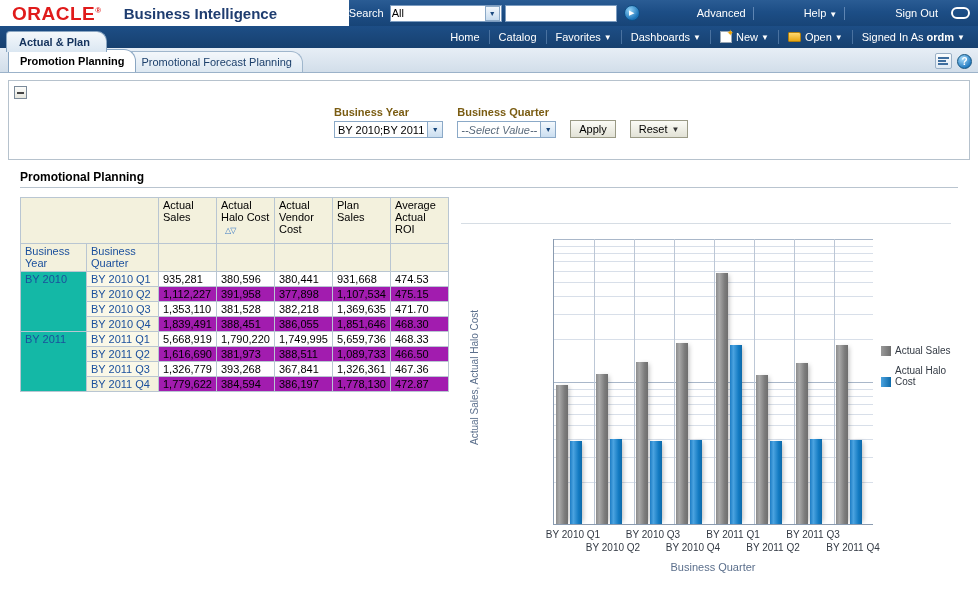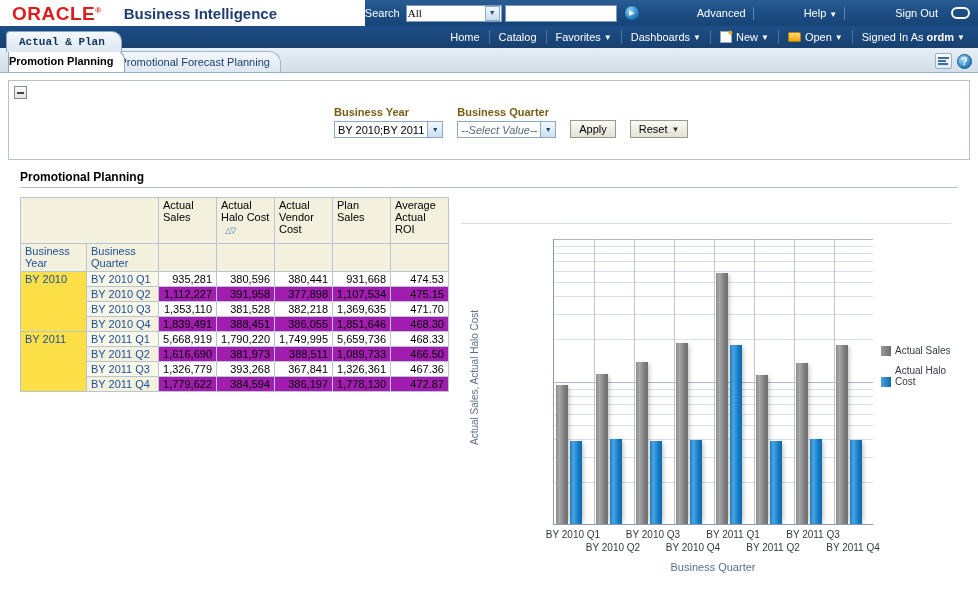--- a/index.html
+++ b/index.html
@@ -44,23 +44,23 @@
     font-size: 15px; font-weight: bold;
     color: #1f3d70; margin-left: 22px;
   }
   .brand-right {
     flex: 1; height: 26px;
     display: flex; align-items: center; justify-content: flex-end;
     color: #ffffff; padding-right: 6px; gap: 0px;
   }
   .search-label { color: #ffffff; font-size: 11px; margin-right: 6px; }
   .search-select {
-    width: 96px; height: 17px;
+    width: 112px; height: 17px;
     border: 1px solid #7c9cc0; background: #ffffff;
-    font-size: 11px; font-family: Liberation Serif, serif;
+    font-size: 11px; font-family: Liberation Sans, sans-serif;
     color: #000; padding: 0 1px;
     display: flex; align-items: center; justify-content: space-between;
     position: relative;
   }
   .sel-arrow {
     width: 15px; height: 15px;
     background: linear-gradient(to bottom,#f2f7fc,#c8dcef);
     border: 1px solid #8ba9c7;
     display: flex; align-items: center; justify-content: center;
     font-size: 7px; color: #1b4a80;
@@ -112,21 +112,20 @@
     width: 13px; height: 10px; margin-right: 4px;
     background: linear-gradient(to bottom,#ffd970,#e8a713);
     border: 1px solid #b07f10; border-radius: 1px 2px 1px 1px;
   }
 
   
   .dashtab-row {
     position: absolute; left: 0; top: 26px;
     height: 26px; display: flex; align-items: flex-end;
     z-index: 5;
-    font-family: Liberation Mono, monospace;
   }
   .dashtab {
     margin-left: 6px;
     height: 21px; padding: 0 16px 0 12px;
     background: linear-gradient(to bottom,#f4f8fb,#dbe7f2);
     border: 1px solid #8aa6c2; border-bottom: none;
     border-radius: 4px 10px 0 0;
     display: flex; align-items: center;
     font-size: 11px; font-weight: bold; color: #14325c;
     position: relative;
@@ -134,21 +133,21 @@
 
   
   .tabstrip {
     height: 25px; width: 100%;
     background: linear-gradient(to bottom,#e7eef6,#d2deea);
     border-bottom: 1px solid #9bb2c9;
     display: flex; align-items: flex-end;
     position: relative;
   }
   .ptab {
-    height: 21px; padding: 0 10px 0 0;
+    height: 21px; padding: 0 10px 0 11px;
     margin-right: -6px;
     display: flex; align-items: center;
     font-size: 11px; color: #1b3f6b;
     border: 1px solid #9fb6cc; border-bottom: none;
     background: linear-gradient(to bottom,#f3f7fb,#dde8f2);
     border-radius: 2px 12px 0 0;
     position: relative;
   }
   .ptab.active {
     font-weight: bold; color: #000000;
@@ -288,28 +287,28 @@
     line-height: 12px;
     vertical-align: top;
     text-align: left;
     height: 28px;
   }
   .sortarrows {
     display: inline-block; margin-left: 4px; color: #3d7bc4;
     font-size: 8px; letter-spacing: -1px;
   }
   td.cell-year {
-    background: #fde047; color: #1a4f9c;
+    background: #14b8a6; color: #1a4f9c;
     width: 66px; white-space: nowrap;
   }
   td.cell-qtr {
     background: #faf8e8; color: #1a4f9c;
     width: 72px; white-space: nowrap;
   }
-  td.val { text-align: right; color: #000; white-space: nowrap; }
+  td.val { text-align: left; color: #000; white-space: nowrap; }
   tr.r-odd td.val { background: #ffffff; }
   tr.r-even td.val { background: #a21caf; }
   tr.r-even td.cell-qtr { background: #f3f1dd; }
 
   
   .chart-box {
     margin-left: 12px;
     width: 496px; height: 378px;
     position: relative;
   }

